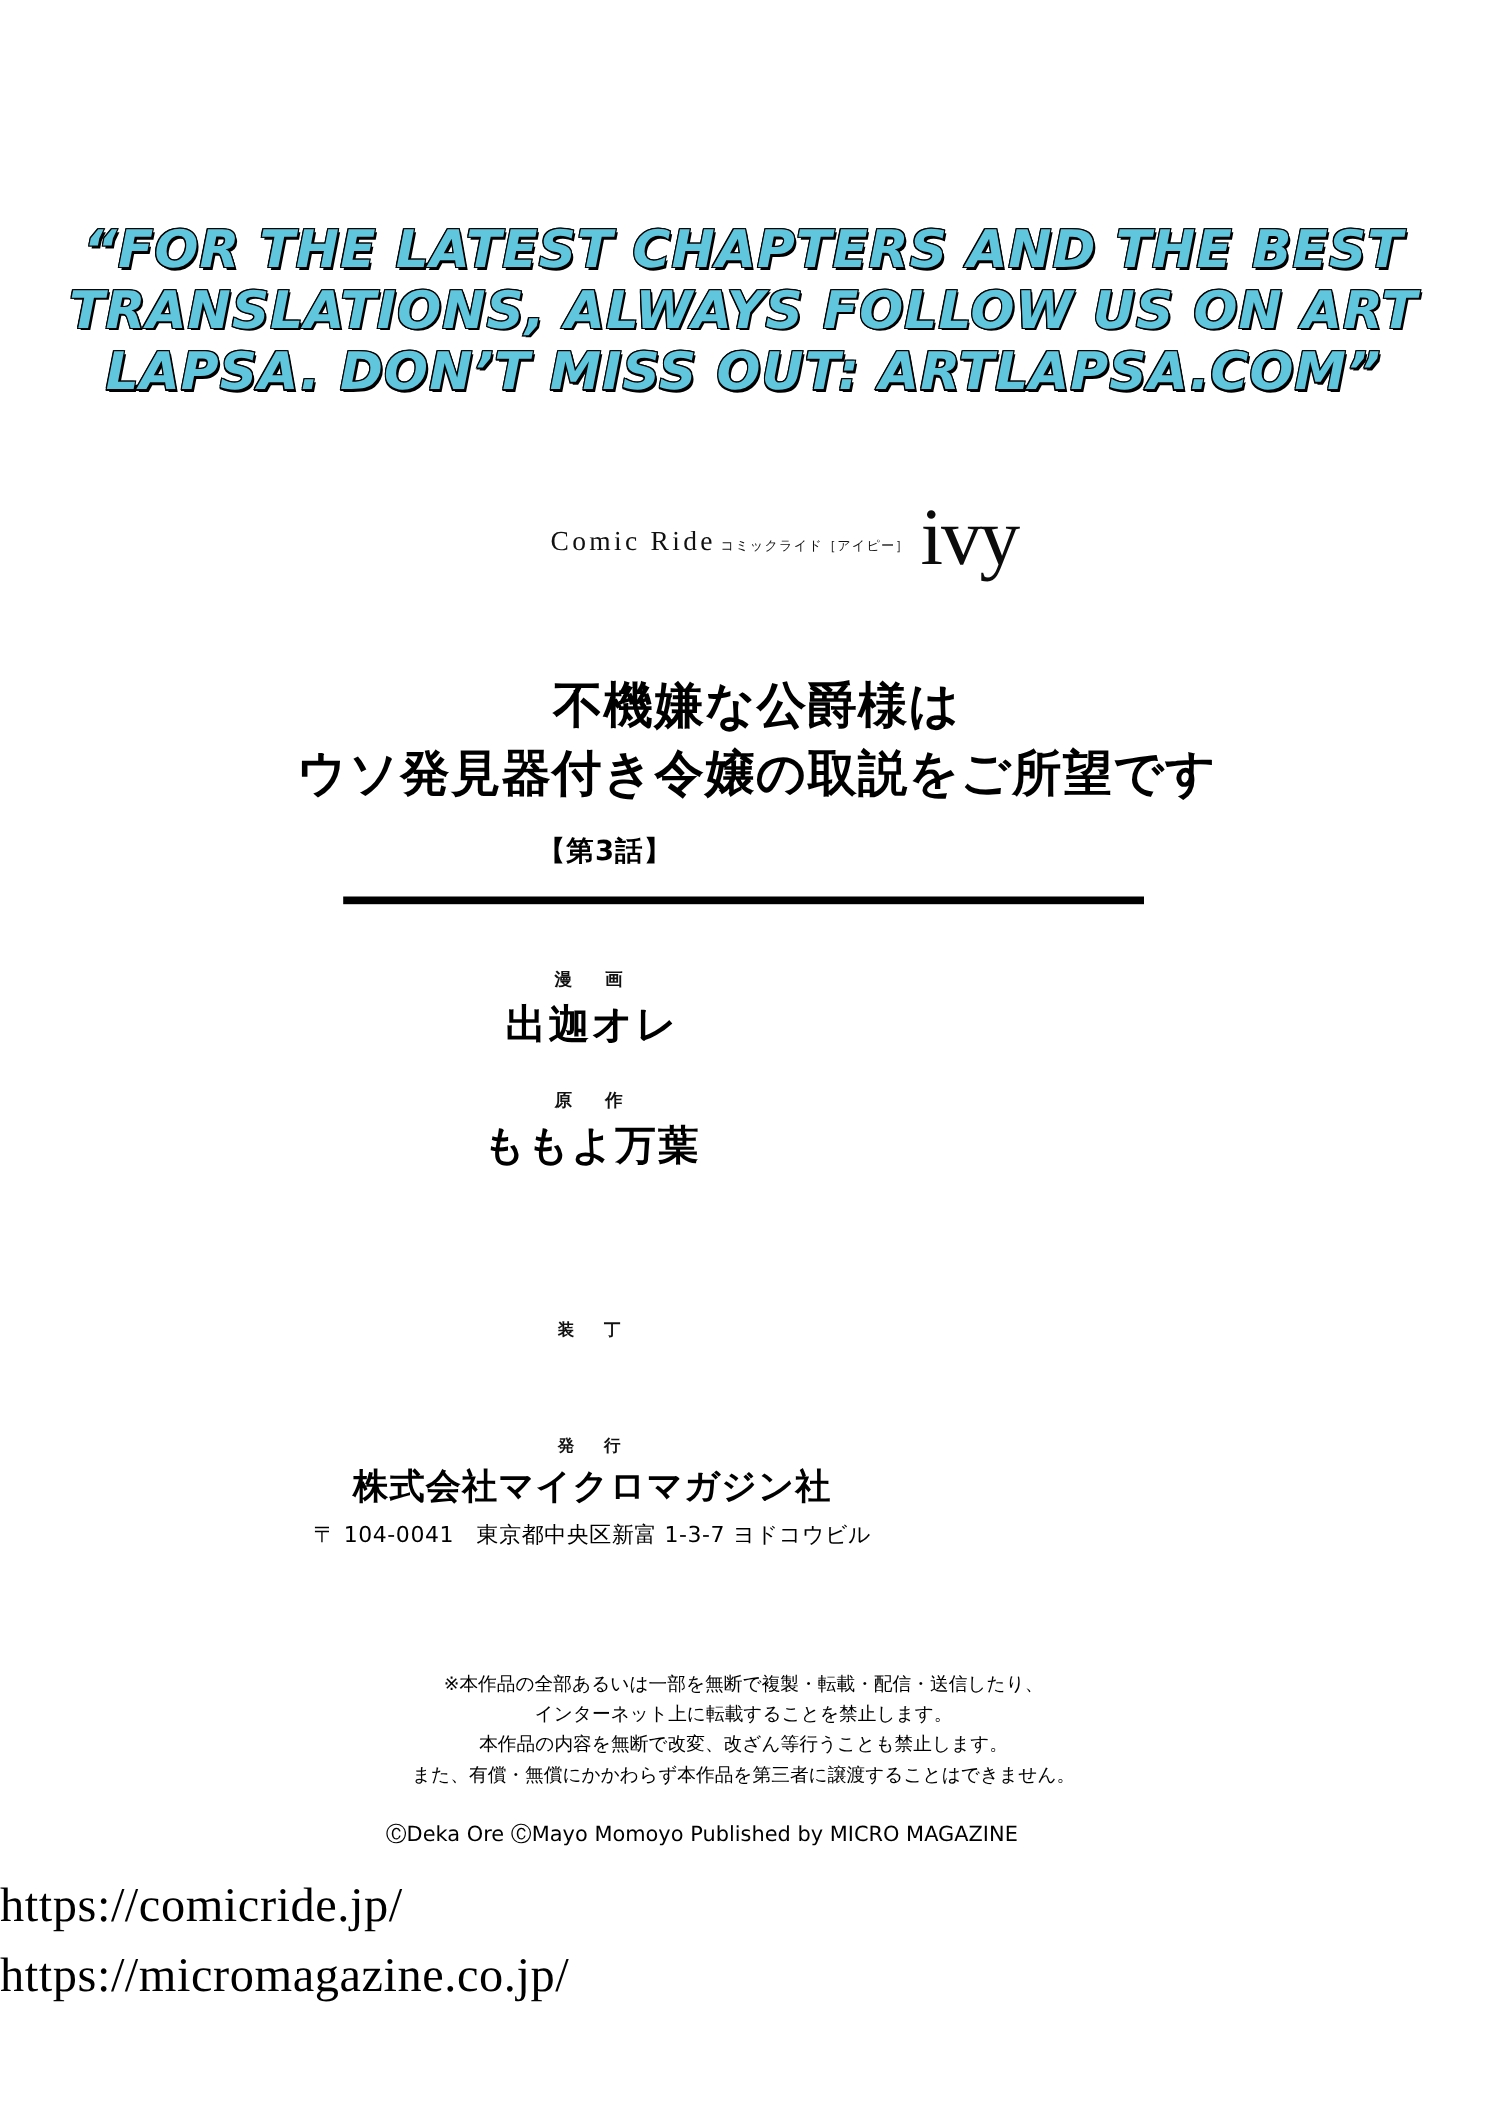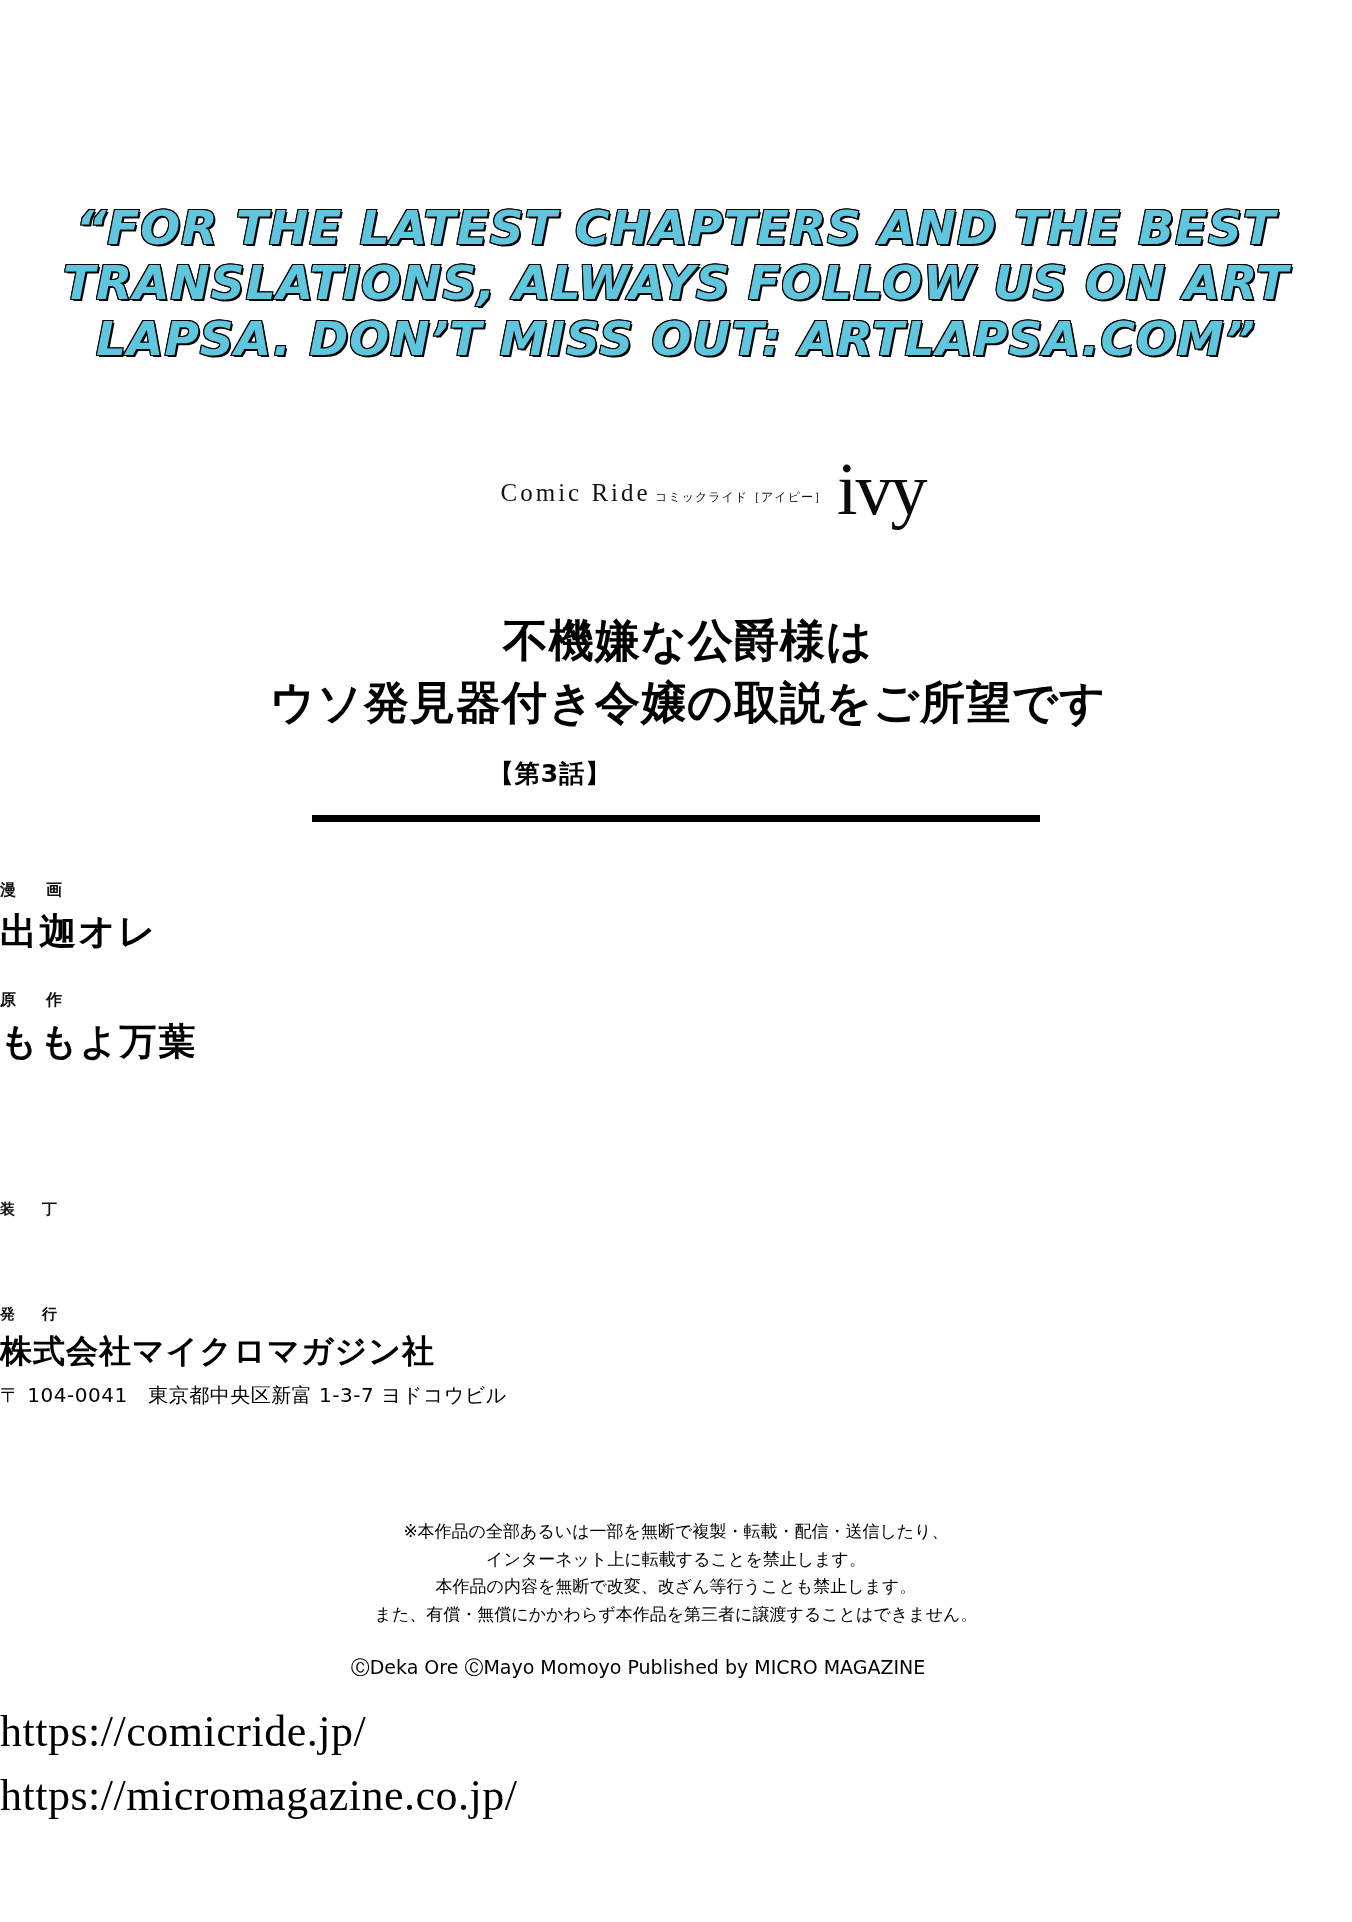--- a/index.html
+++ b/index.html
@@ -123,20 +123,21 @@
     width: 728px;
     height: 7px;
     background: #000;
   }
 
   
   .credit {
     position: absolute;
     left: 0;
     width: 1077px;
+    text-align: center;
   }
   .credit .role {
     font-family: "DejaVu Sans", sans-serif;
     font-size: 16px;
     font-weight: bold;
     letter-spacing: 7px;
     color: #111;
     margin-bottom: 6px;
   }
   .credit .name {

